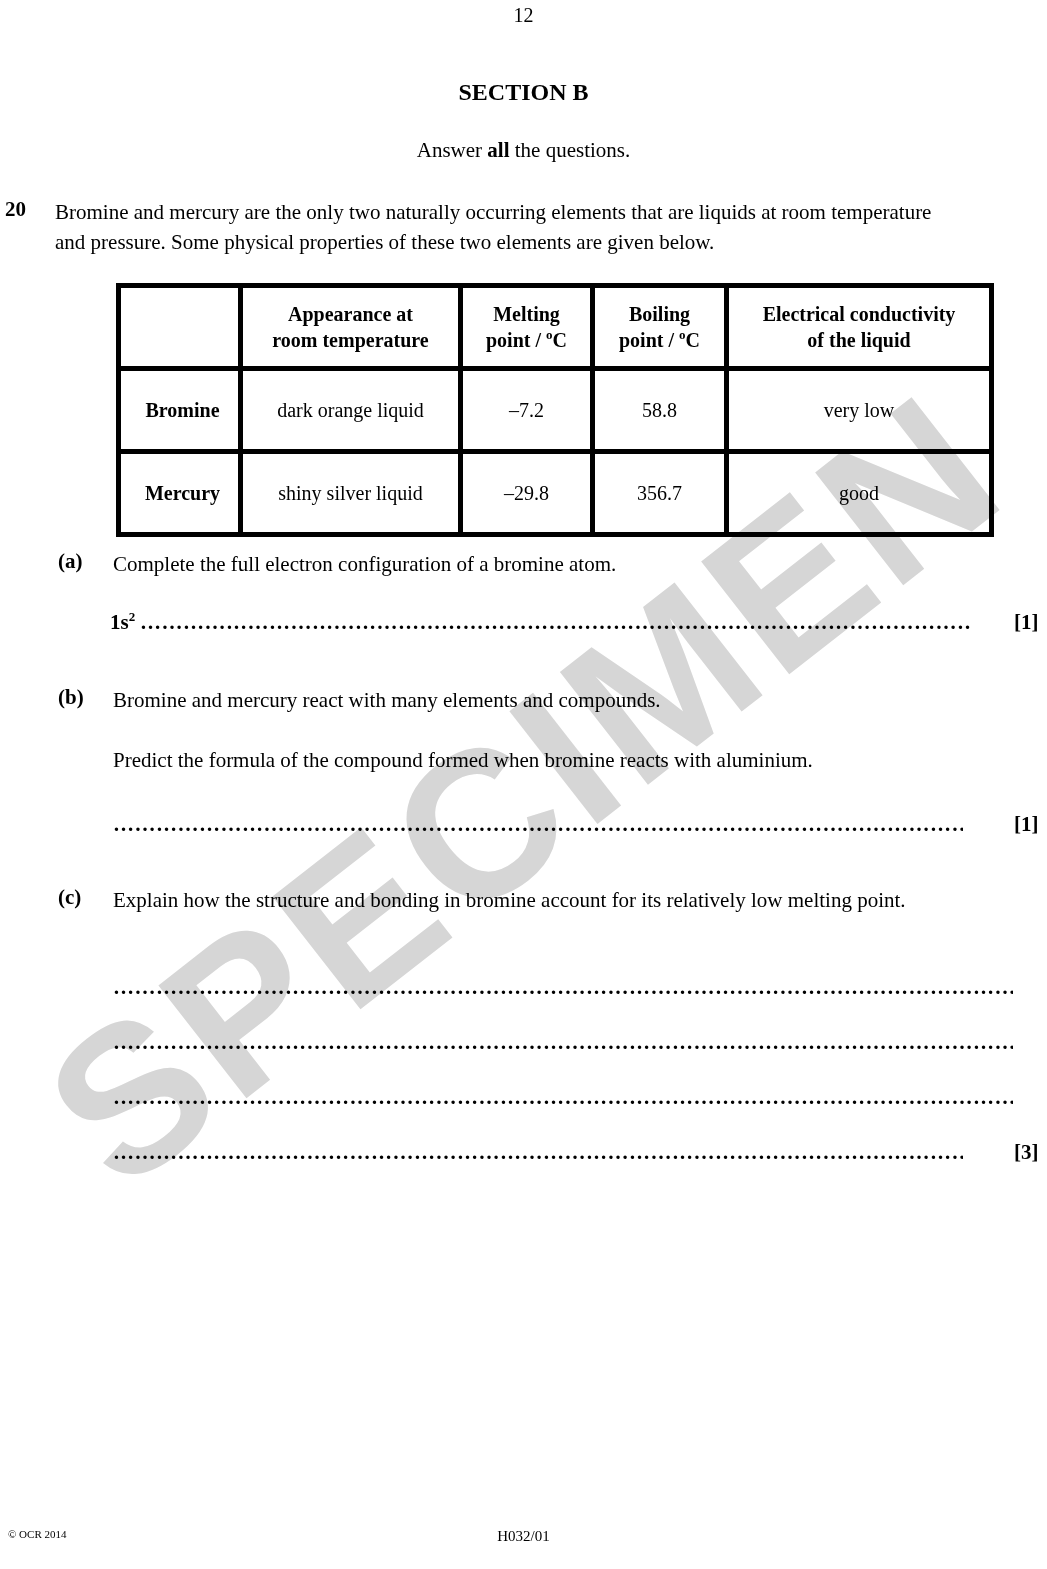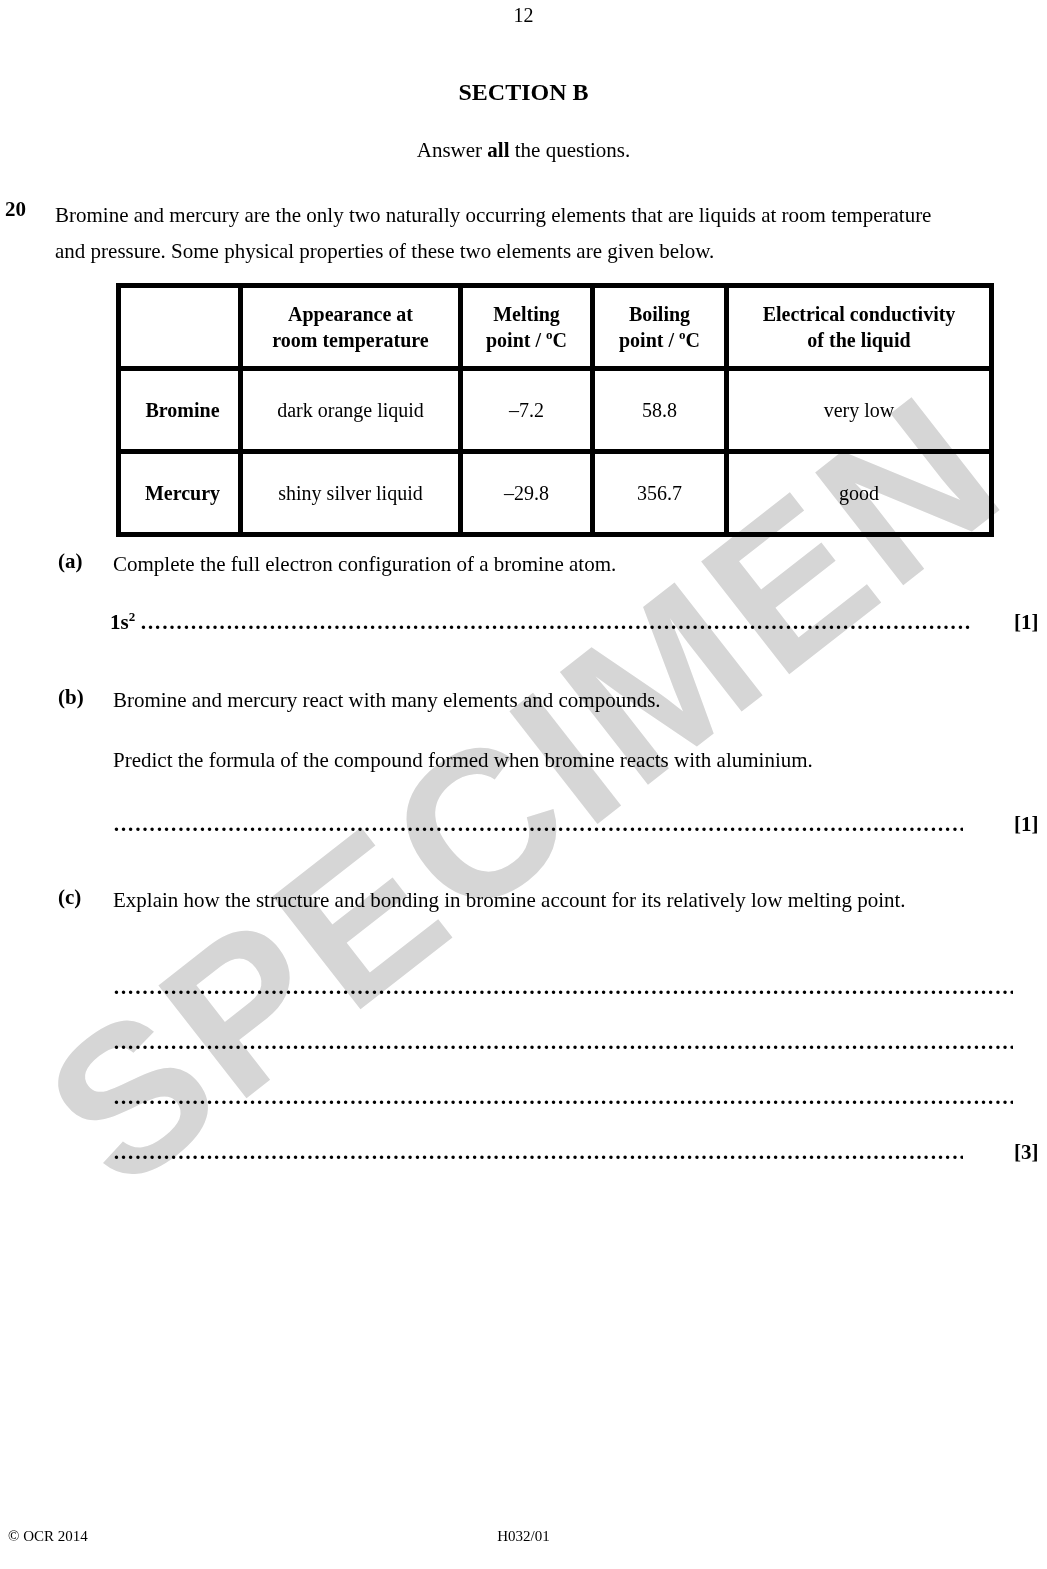--- a/index.html
+++ b/index.html
@@ -86,21 +86,21 @@
     top: 197px;
     font-size: 21px;
     font-weight: bold;
   }
   .q-stem {
     position: absolute;
     left: 55px;
     top: 197px;
     width: 900px;
     font-size: 21px;
-    line-height: 36px;
+    line-height: 30px;
   }
 
   
   table.props {
     position: absolute;
     left: 116px;
     top: 283px;
     width: 873px;
     border-collapse: collapse;
     table-layout: fixed;
@@ -175,21 +175,21 @@
     position: absolute;
     font-size: 21px;
     font-weight: bold;
   }
 
   
   .footer-left {
     position: absolute;
     left: 8px;
     top: 1528px;
-    font-size: 15px;
+    font-size: 11px;
   }
   .footer-center {
     position: absolute;
     left: 0;
     top: 1528px;
     width: 1047px;
     text-align: center;
     font-size: 15px;
   }
 </style>

